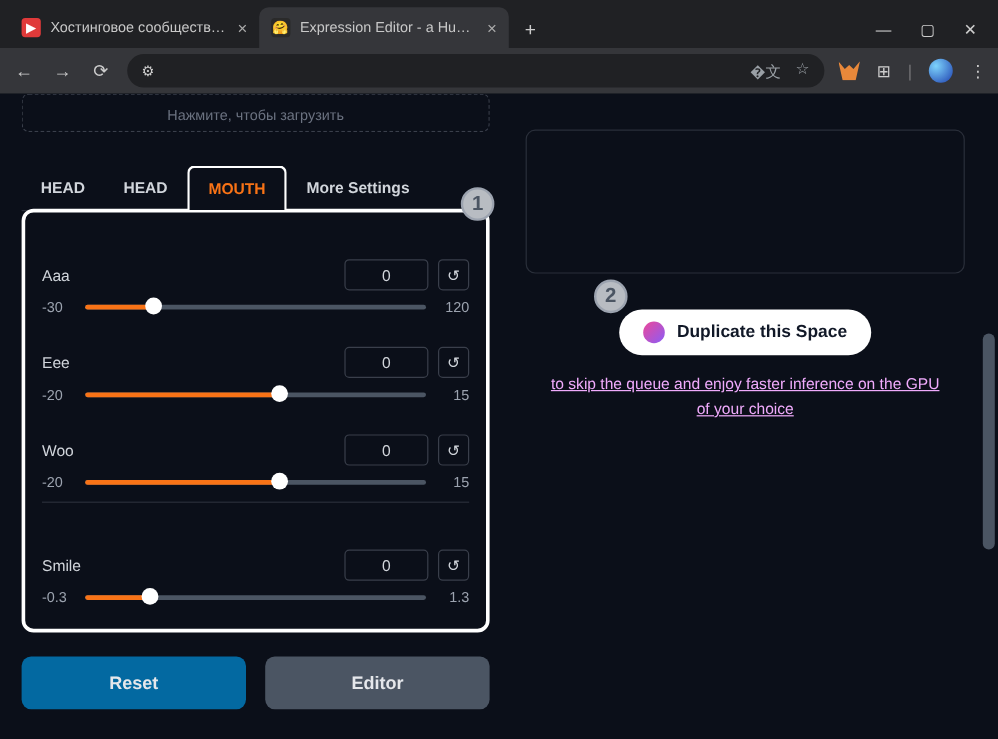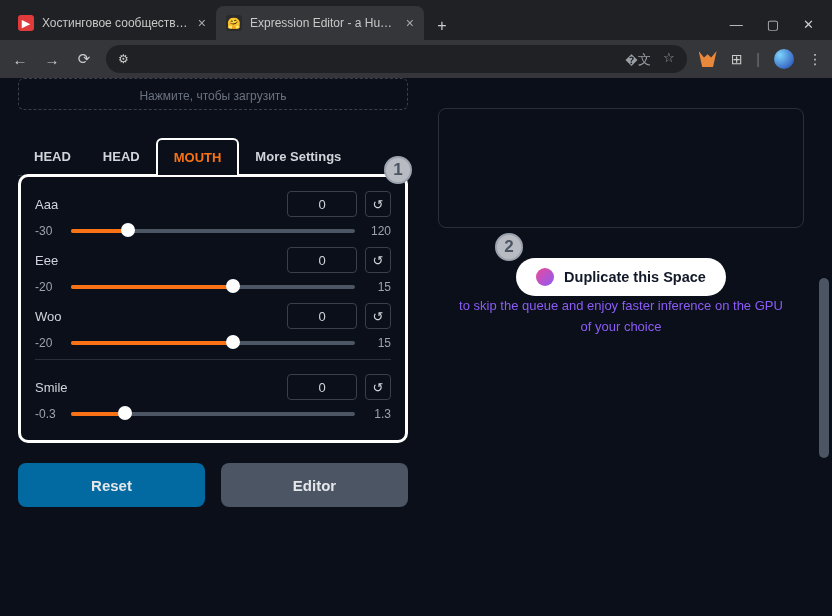--- a/index.html
+++ b/index.html
@@ -21,41 +21,41 @@
 .rtools { display:flex; gap:14px; align-items:center; color:#ccc; font-size:14px; }
 .page { background:#0b0f19; height:538px; overflow:hidden; display:flex; padding:0 18px 20px 18px; gap:0; position:relative; }
 .leftcol { width:390px; padding-top:0; }
 .uploadbox { border:1px dashed #3a3f4b; border-radius:6px; height:32px; margin:0 0 28px 0; color:#6b7280; font-size:12px; display:flex; align-items:flex-end; justify-content:center; padding-bottom:6px; overflow:hidden; }
 .tabs { display:flex; gap:0; border-bottom:1px solid #2a2f3a; }
 .tabbtn { padding:10px 16px; font-size:13px; color:#d1d5db; font-weight:600; border:none; background:none; cursor:pointer; }
 .tabbtn.active { color:#f97316; border:2px solid #fff; border-bottom:none; border-radius:6px 6px 0 0; position:relative; z-index:2; background:#0b0f19; }
 .panel { border:3px solid #fff; border-radius:10px; margin-top:-2px; padding:14px 14px 10px 14px; position:relative; }
 .grp { margin-bottom:8px; }
 .grp.spaced { border-top:1px solid #2a2f3a; padding-top:14px; margin-top:6px; }
-.row1 { display:flex; align-items:center; justify-content:space-between; margin-bottom:6px; }
+.row1 { display:flex; align-items:center; justify-content:space-between; margin-bottom:6px;margin-top:25px; }
 .glabel { font-size:13px; color:#d1d5db; }
 .numwrap { display:flex; gap:8px; align-items:center; }
 .numin { width:70px; height:26px; background:transparent; border:1px solid #3a3f4b; border-radius:4px; color:#d1d5db; text-align:center; font-size:13px; }
 .rstbtn { width:26px; height:26px; border:1px solid #3a3f4b; border-radius:4px; background:transparent; color:#d1d5db; font-size:13px; cursor:pointer; }
 .row2 { display:flex; align-items:center; gap:10px; font-size:12px; color:#9ca3af; }
 .minv,.maxv { width:26px; }
 .maxv { text-align:right; }
 .slider { flex:1; position:relative; height:16px; }
 .track { position:absolute; top:6px; left:0; right:0; height:4px; background:#4b5563; border-radius:2px; }
 .fill { position:absolute; top:6px; left:0; height:4px; background:#f97316; border-radius:2px; }
 .thumb { position:absolute; top:0; width:14px; height:14px; background:#fff; border-radius:50%; transform:translateX(-50%); }
 .btnrow { display:flex; gap:16px; margin-top:20px; }
 .bigbtn { flex:1; height:44px; border:none; border-radius:8px; font-size:15px; font-weight:600; color:#e5e7eb; cursor:pointer; }
 .bigbtn.secondary { background:#0369a1; }
 .bigbtn.primary { background:#4b5563; }
 .rightcol { flex:1; padding:30px 10px 0 30px; text-align:center; }
 .preview { border:1px solid #2a2f3a; border-radius:8px; height:120px; margin-bottom:30px; }
 .dupbtn { display:inline-flex; align-items:center; gap:10px; background:#fff; color:#111827; padding:10px 20px; border-radius:22px; font-size:14.5px; font-weight:600; border:none; cursor:pointer; }
 .dupico { width:18px; height:18px; border-radius:50%; background:linear-gradient(135deg,#ec4899,#8b5cf6); display:inline-block; }
-.subtxt { font-size:13px; color:#8b5cf6; line-height:1.6; padding:0 20px; }
+.subtxt { font-size:13px; color:#f0abfc; margin-top:14px; line-height:1.6; padding:0 20px;text-decoration:underline; }
 .badge { position:absolute; width:28px; height:28px; border-radius:50%; background:#b8bcc2; color:#4b5563; font-weight:700; font-size:17px; display:flex; align-items:center; justify-content:center; border:2px solid #9ca3af; }
 .badge1 { left:384px; top:78px; }
 .badge2 { left:495px; top:155px; }
 .scrollbar { position:absolute; right:3px; top:200px; width:10px; height:180px; background:#4b5563; border-radius:5px; }
 .fox { width:18px; height:16px; background:#e8883a; clip-path:polygon(0 0,30% 40%,50% 20%,70% 40%,100% 0,80% 100%,20% 100%); }
 .avatar { width:20px; height:20px; border-radius:50%; background:radial-gradient(circle at 30% 30%,#7dd3fc,#1e40af); }
 </style>
 </head>
 <body>
 

